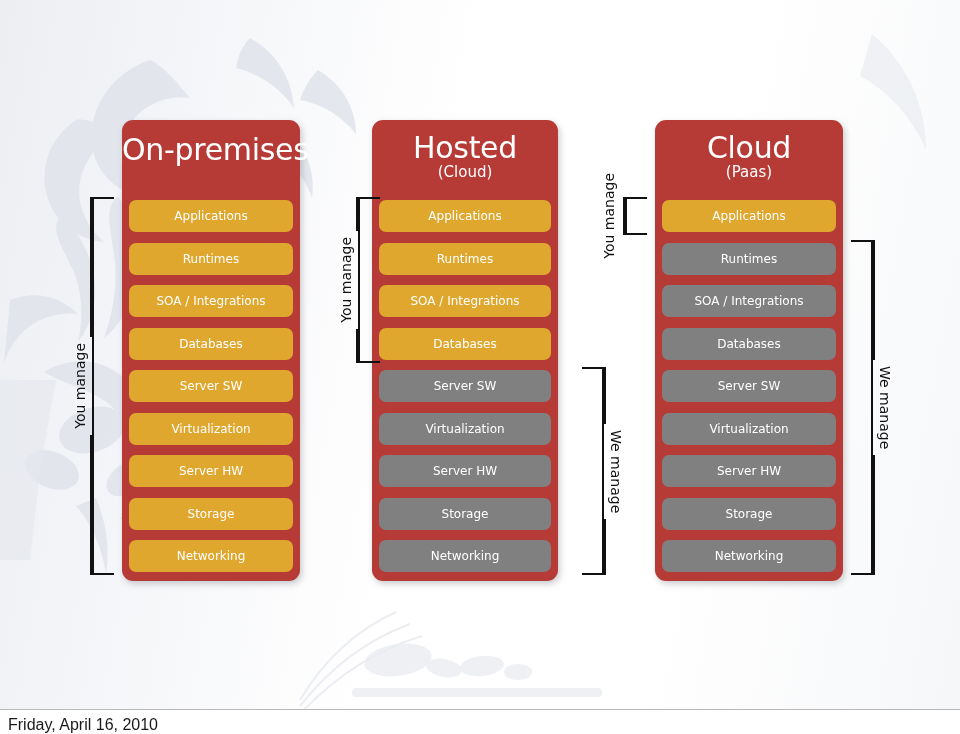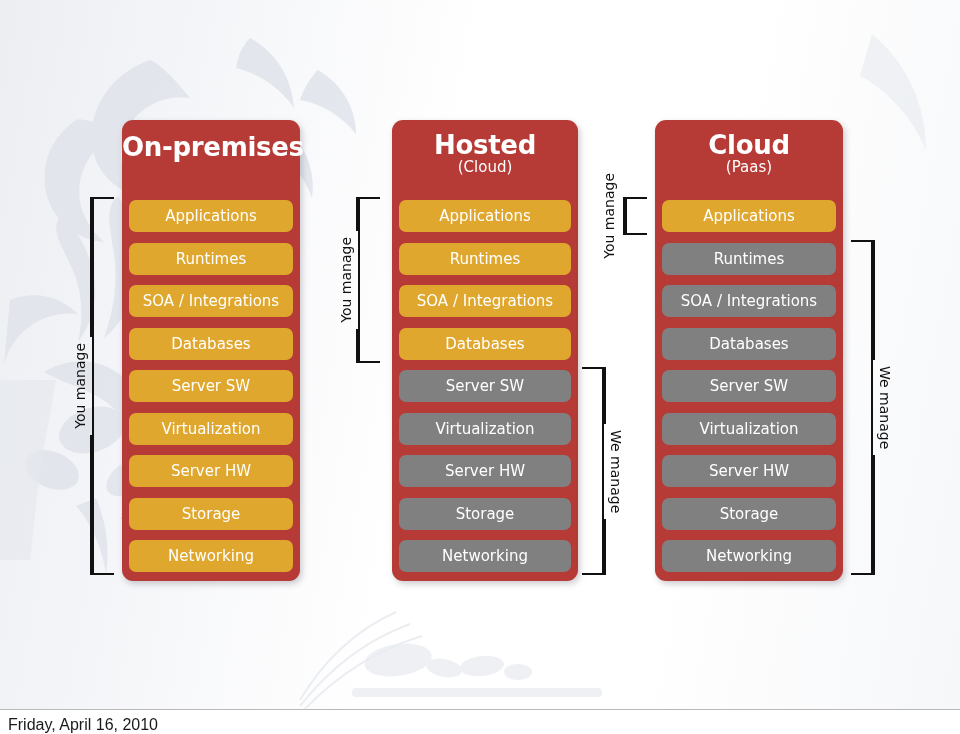--- a/index.html
+++ b/index.html
@@ -52,43 +52,43 @@
   }
   .panel-head {
     position: absolute;
     left: 0;
     width: 100%;
     text-align: center;
     color: #ffffff;
     pointer-events: none;
   }
   .panel-title {
-    font-size: 26px;
-    font-weight: bold;
+    font-size: 30px;
+    font-weight: normal;
     line-height: 1.05;
     letter-spacing: -0.3px;
     white-space: nowrap;
   }
   .panel-sub {
     font-size: 15px;
     font-weight: normal;
     line-height: 1.15;
     white-space: nowrap;
   }
   .row {
     position: absolute;
     left: 7px;
     right: 7px;
     height: 32px;
     border-radius: 7px;
     display: flex;
     align-items: center;
     justify-content: center;
     color: #ffffff;
-    font-size: 15px;
+    font-size: 12px;
     white-space: nowrap;
     box-sizing: border-box;
   }
   .row.gold { background: #e0a72e; }
   .row.gray { background: #808080; }
 
   
   .bracket {
     position: absolute;
     box-sizing: border-box;
@@ -214,21 +214,21 @@
     <div class="row gold" style="top: 250px;">Server SW</div>
     <div class="row gold" style="top: 292.5px;">Virtualization</div>
     <div class="row gold" style="top: 335px;">Server HW</div>
     <div class="row gold" style="top: 377.5px;">Storage</div>
     <div class="row gold" style="top: 420px;">Networking</div>
   </div>
 <div class="bracket left" style="left: 92px; top: 197px; height: 378px;"></div>
 <div class="bracket-label up" style="left: 72px; top: 343px;">You manage</div>
 <div class="stem" style="left: 90px; top: 197px; height: 140px;"></div>
 <div class="stem" style="left: 90px; top: 435px; height: 140px;"></div>
-<div class="panel" style="left: 392px; top: 120px; width: 186px; height: 461px;">
+<div class="panel" style="left: 372px; top: 120px; width: 186px; height: 461px;">
     <div class="panel-head" style="top: 12px;">
       <div class="panel-title">Hosted</div>
       <div class="panel-sub">(Cloud)</div>
     </div>
     <div class="row gold" style="top: 80px;">Applications</div>
     <div class="row gold" style="top: 122.5px;">Runtimes</div>
     <div class="row gold" style="top: 165px;">SOA / Integrations</div>
     <div class="row gold" style="top: 207.5px;">Databases</div>
     <div class="row gray" style="top: 250px;">Server SW</div>
     <div class="row gray" style="top: 292.5px;">Virtualization</div>

